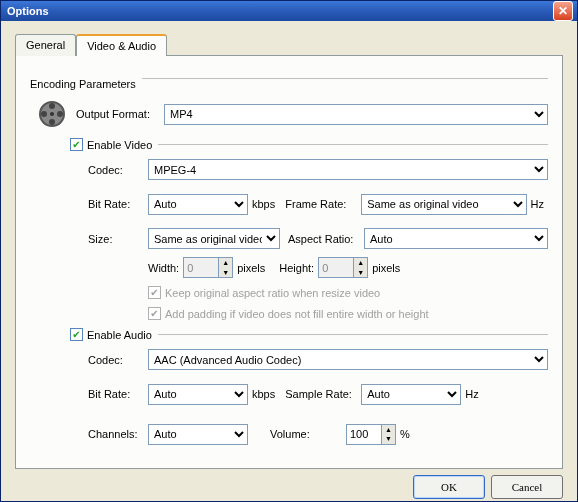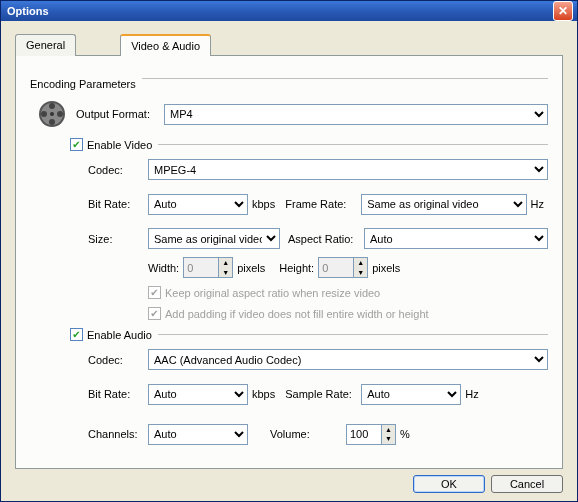--- a/index.html
+++ b/index.html
@@ -45,21 +45,20 @@
   .client {
     flex: 1;
     padding: 12px 14px 8px 14px;
     display: flex;
     flex-direction: column;
   }
   .tabs {
     display: flex;
     position: relative;
     z-index: 2;
-    gap: 44px;
   }
   .tab {
     padding: 4px 10px;
     border: 1px solid #919b9c;
     border-bottom: none;
     background: #f4f4ee;
     border-radius: 3px 3px 0 0;
     margin-right: 0px;
     cursor: pointer;
     position: relative;
@@ -174,25 +173,25 @@
   }
   .icon-reel svg { width:32px; height:32px; }
   .btn-row {
     display:flex;
     justify-content:flex-end;
     padding-top:6px;
     gap:6px;
   }
   .btn {
     min-width:72px;
-    height:18px;
+    height:24px;
     border:1px solid #707070;
     background:#f2f2ee;
     border-radius:3px;
-    font-family:Liberation Sans, sans-serif;
+    font-family:Liberation Serif, serif;
     font-size:11px;
     cursor:pointer;
   }
   .btn.default {
     border:1px solid #3169c6;
     box-shadow:0 0 0 1px #b8d6fb inset;
   }
   .indent2 { margin-left: 40px; }
 </style>
 </head>

